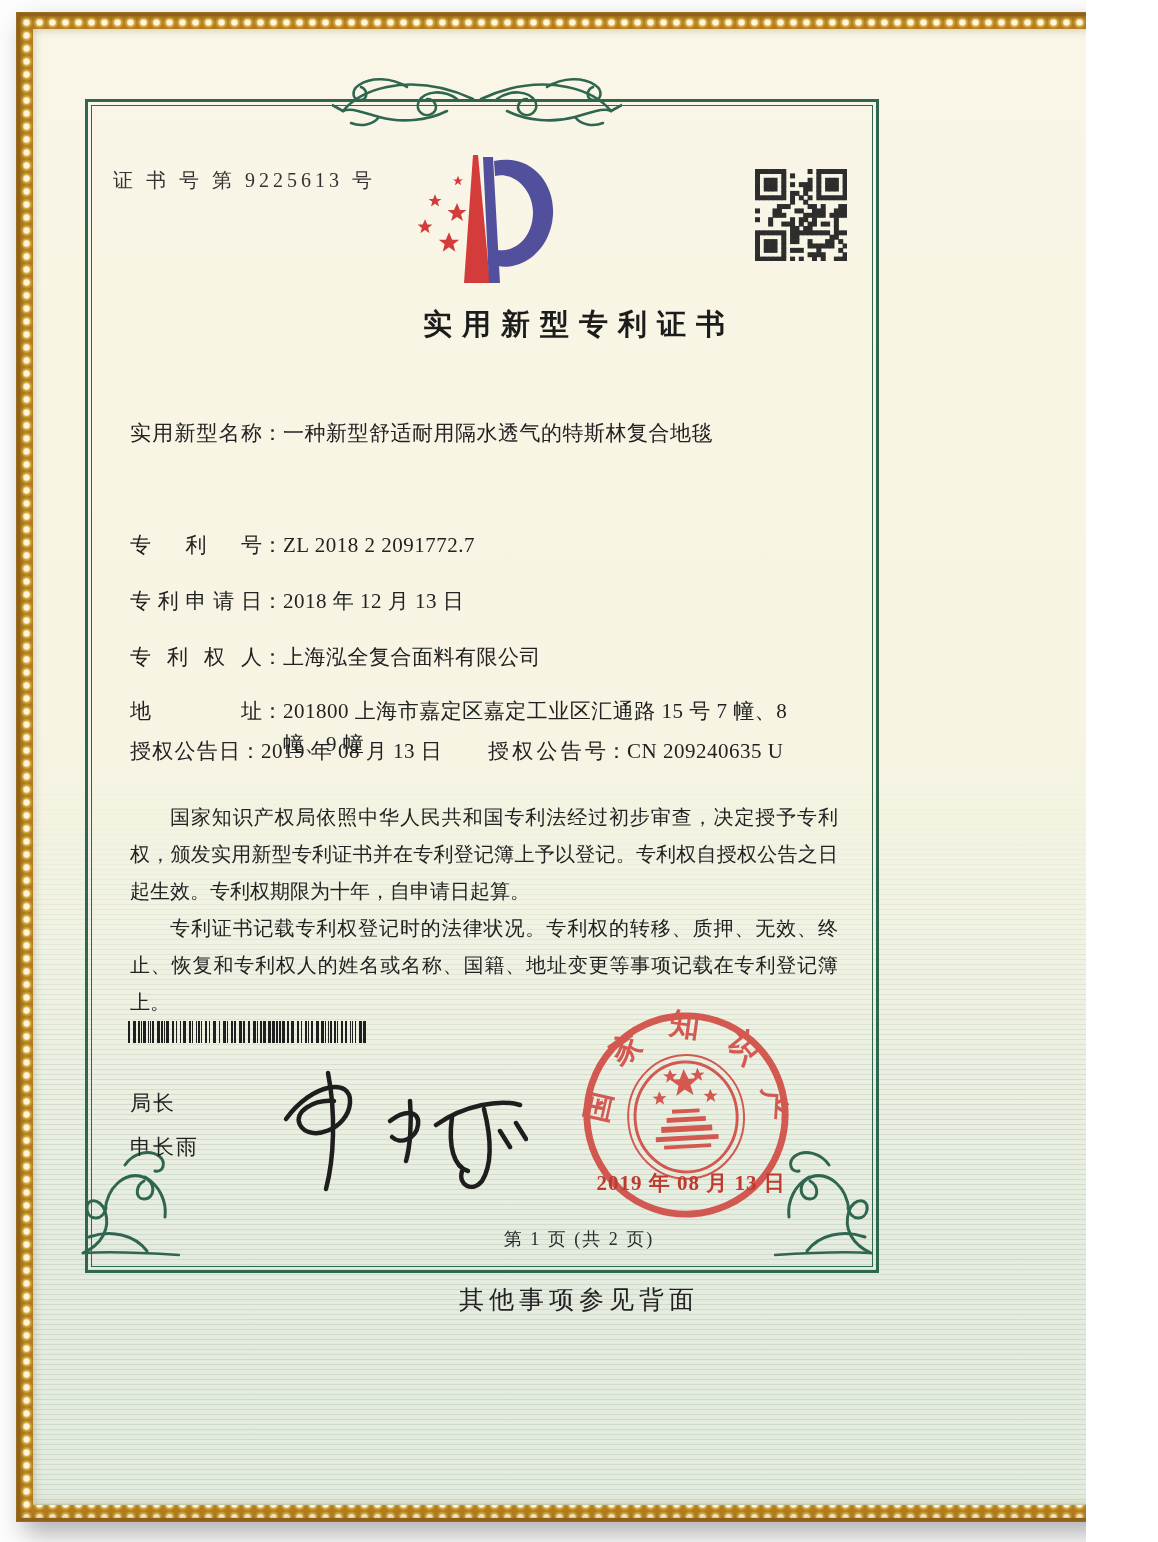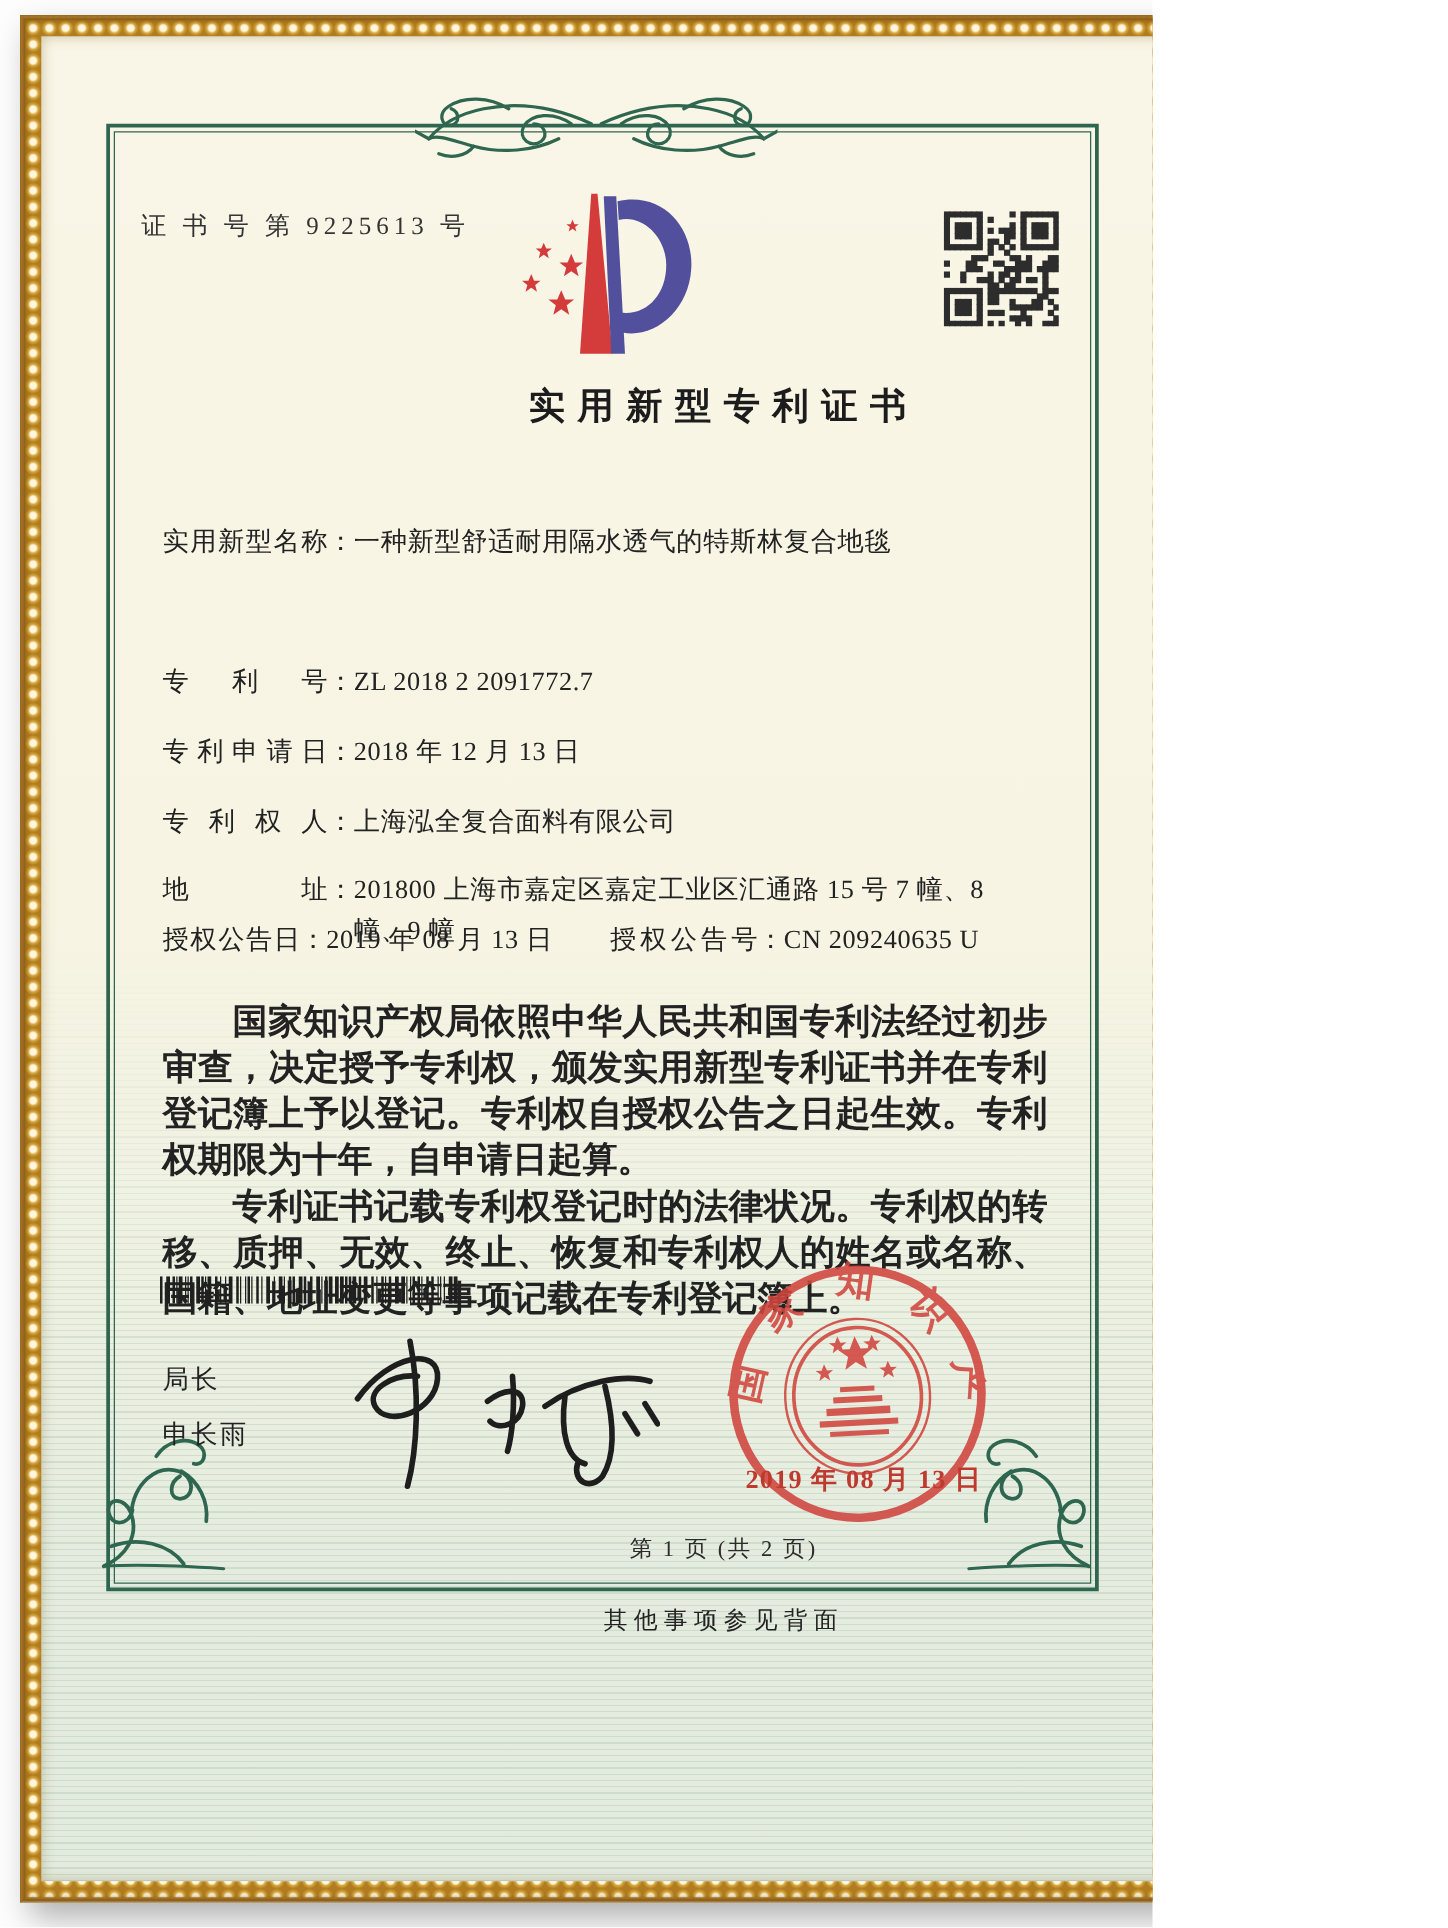--- a/index.html
+++ b/index.html
@@ -1,16 +1,16 @@
 <!DOCTYPE html>
 <html><head>
 <meta charset="utf-8">
 <style>
   html,body{margin:0;padding:0;background:#ffffff;}
-  .scene{position:relative;width:922px;height:1542px;background:#fdfdfd;overflow:hidden;
+  .scene{position:relative;width:1086px;height:1542px;background:#fdfdfd;overflow:hidden;
          font-family:"Liberation Serif","DejaVu Serif",serif;color:#2b2b2b;}
   
   .frame{position:absolute;left:16px;top:12px;width:1126px;height:1510px;
          box-shadow:8px 12px 24px rgba(0,0,0,.30), inset 0 0 2px rgba(0,0,0,.4);}
   .band{position:absolute;inset:0;box-sizing:border-box;}
   .band1{padding:24px;
     background:
       repeating-linear-gradient(90deg, rgba(130,80,15,.18) 0 2px, rgba(255,240,200,.10) 2px 5px),
       linear-gradient(135deg,#f0c25c 0%,#d79b30 30%,#f3cc6d 55%,#c8882a 80%,#e9b84e 100%);
     border:1px solid #9a6c1d;}
@@ -47,29 +47,29 @@
   
   .cert-no{left:80px;top:138px;font-size:20px;letter-spacing:4px;color:#333;}
   .title{left:0;top:276px;width:100%;text-align:center;font-size:29px;font-weight:bold;
          letter-spacing:10px;color:#1c1c1c;}
   .field-row{left:97px;width:716px;font-size:21px;line-height:33px;color:#222;}
   .flabel{display:inline-block;width:132px;text-align:justify;text-align-last:justify;vertical-align:top;}
   .colon{display:inline-block;vertical-align:top;}
   .fvalue{display:inline-block;width:540px;vertical-align:top;letter-spacing:.5px;}
   .grant-col2{position:absolute;left:358px;top:0;white-space:nowrap;}
   .grant-col2 .fvalue{width:auto;text-align:center;}
-  .paras{left:97px;top:770px;width:708px;font-size:28px;line-height:37px;
-         text-align:justify;color:#222;font-weight:bold;}
+  .paras{left:97px;top:770px;width:708px;font-size:20px;line-height:37px;
+         text-align:justify;color:#222;}
   .paras p{margin:0;text-indent:2em;}
   .commissioner{left:97px;font-size:21px;font-family:"Liberation Sans","DejaVu Sans",sans-serif;
                 color:#222;letter-spacing:2px;}
   .seal-date{left:540px;top:1140px;width:236px;text-align:center;color:#c0392f;
              font-size:21px;font-weight:bold;letter-spacing:1px;}
   .page-info{left:0;top:1198px;width:100%;text-align:center;font-size:18px;letter-spacing:2px;}
-  .back-note{left:0;top:1254px;width:100%;text-align:center;font-size:19px;letter-spacing:5px;color:#222;}
+  .back-note{left:0;top:1254px;width:100%;text-align:center;font-size:25px;letter-spacing:5px;color:#222;}
   .seal-wrap{left:545px;top:978px;width:216px;height:216px;opacity:.88;transform:rotate(-3deg);}
   .sig-wrap{left:235px;top:1026px;width:260px;height:140px;}
   .logo-wrap{left:380px;top:120px;width:152px;height:142px;}
   .qr-wrap{left:722px;top:140px;width:92px;height:92px;}
   .barcode-wrap{left:95px;top:992px;width:242px;height:22px;}
   .orn{pointer-events:none;color:#2f6650;}
   svg{display:block;}
 </style>
 </head>
 <body>

